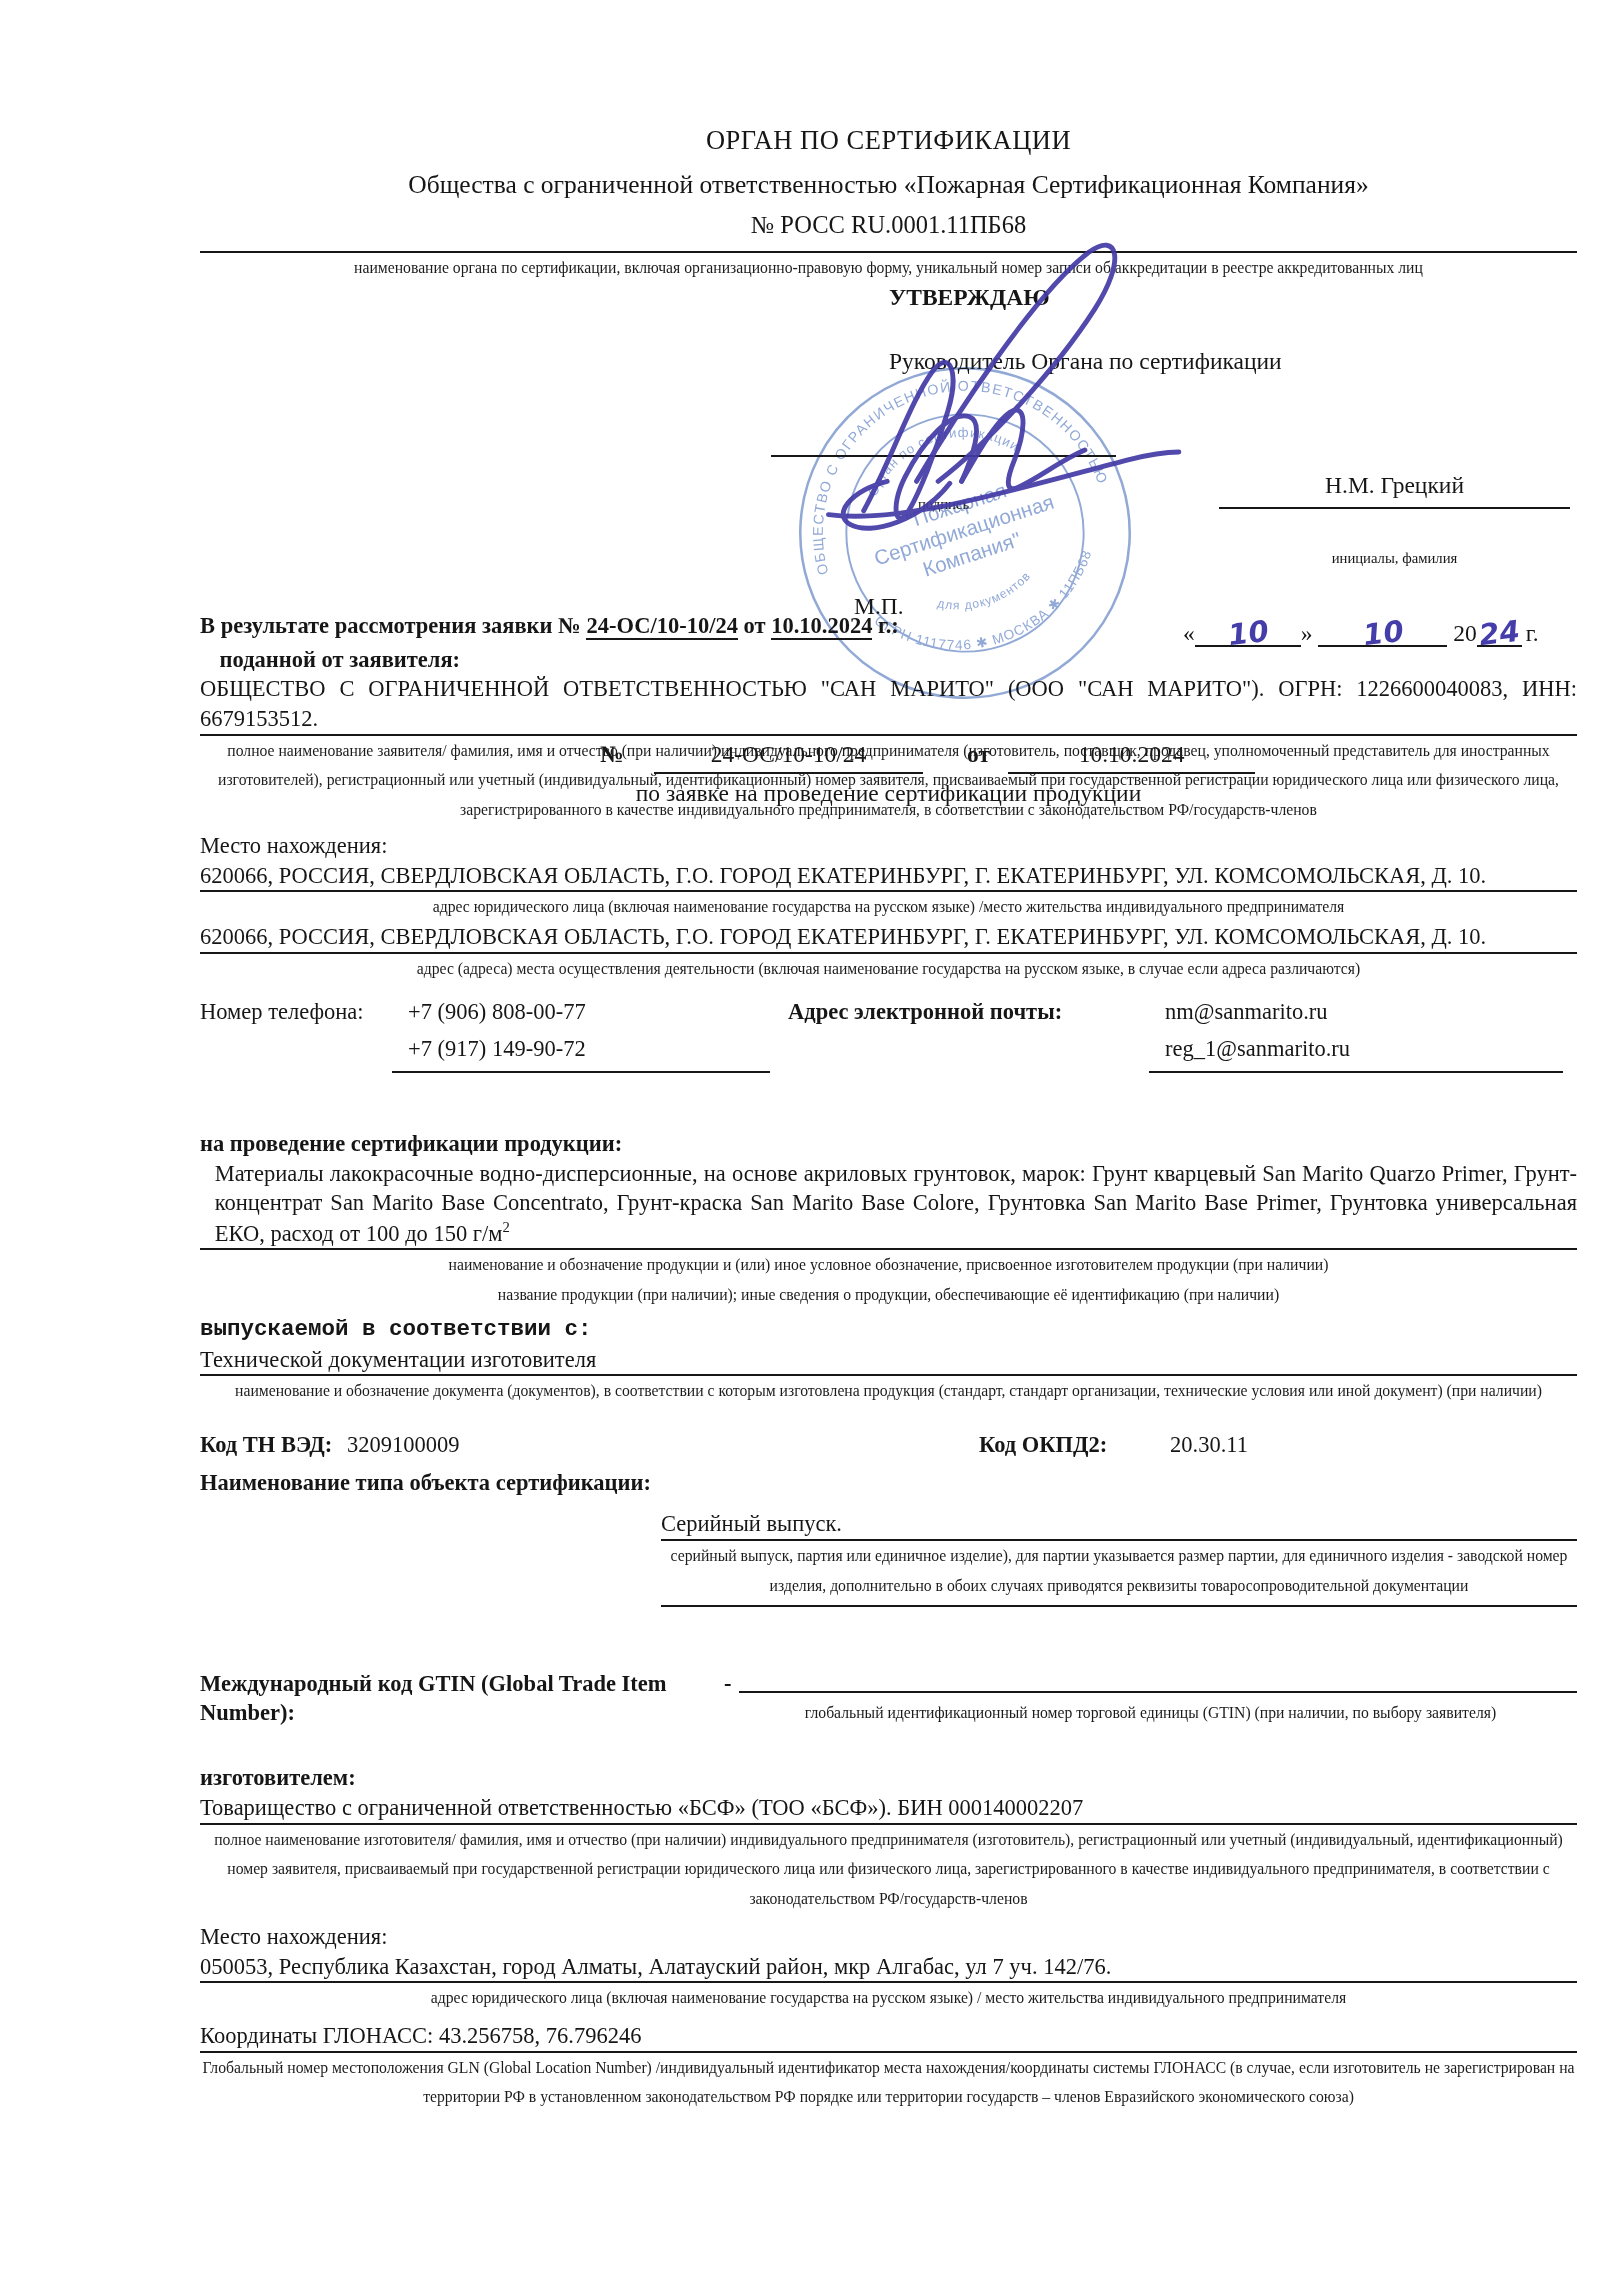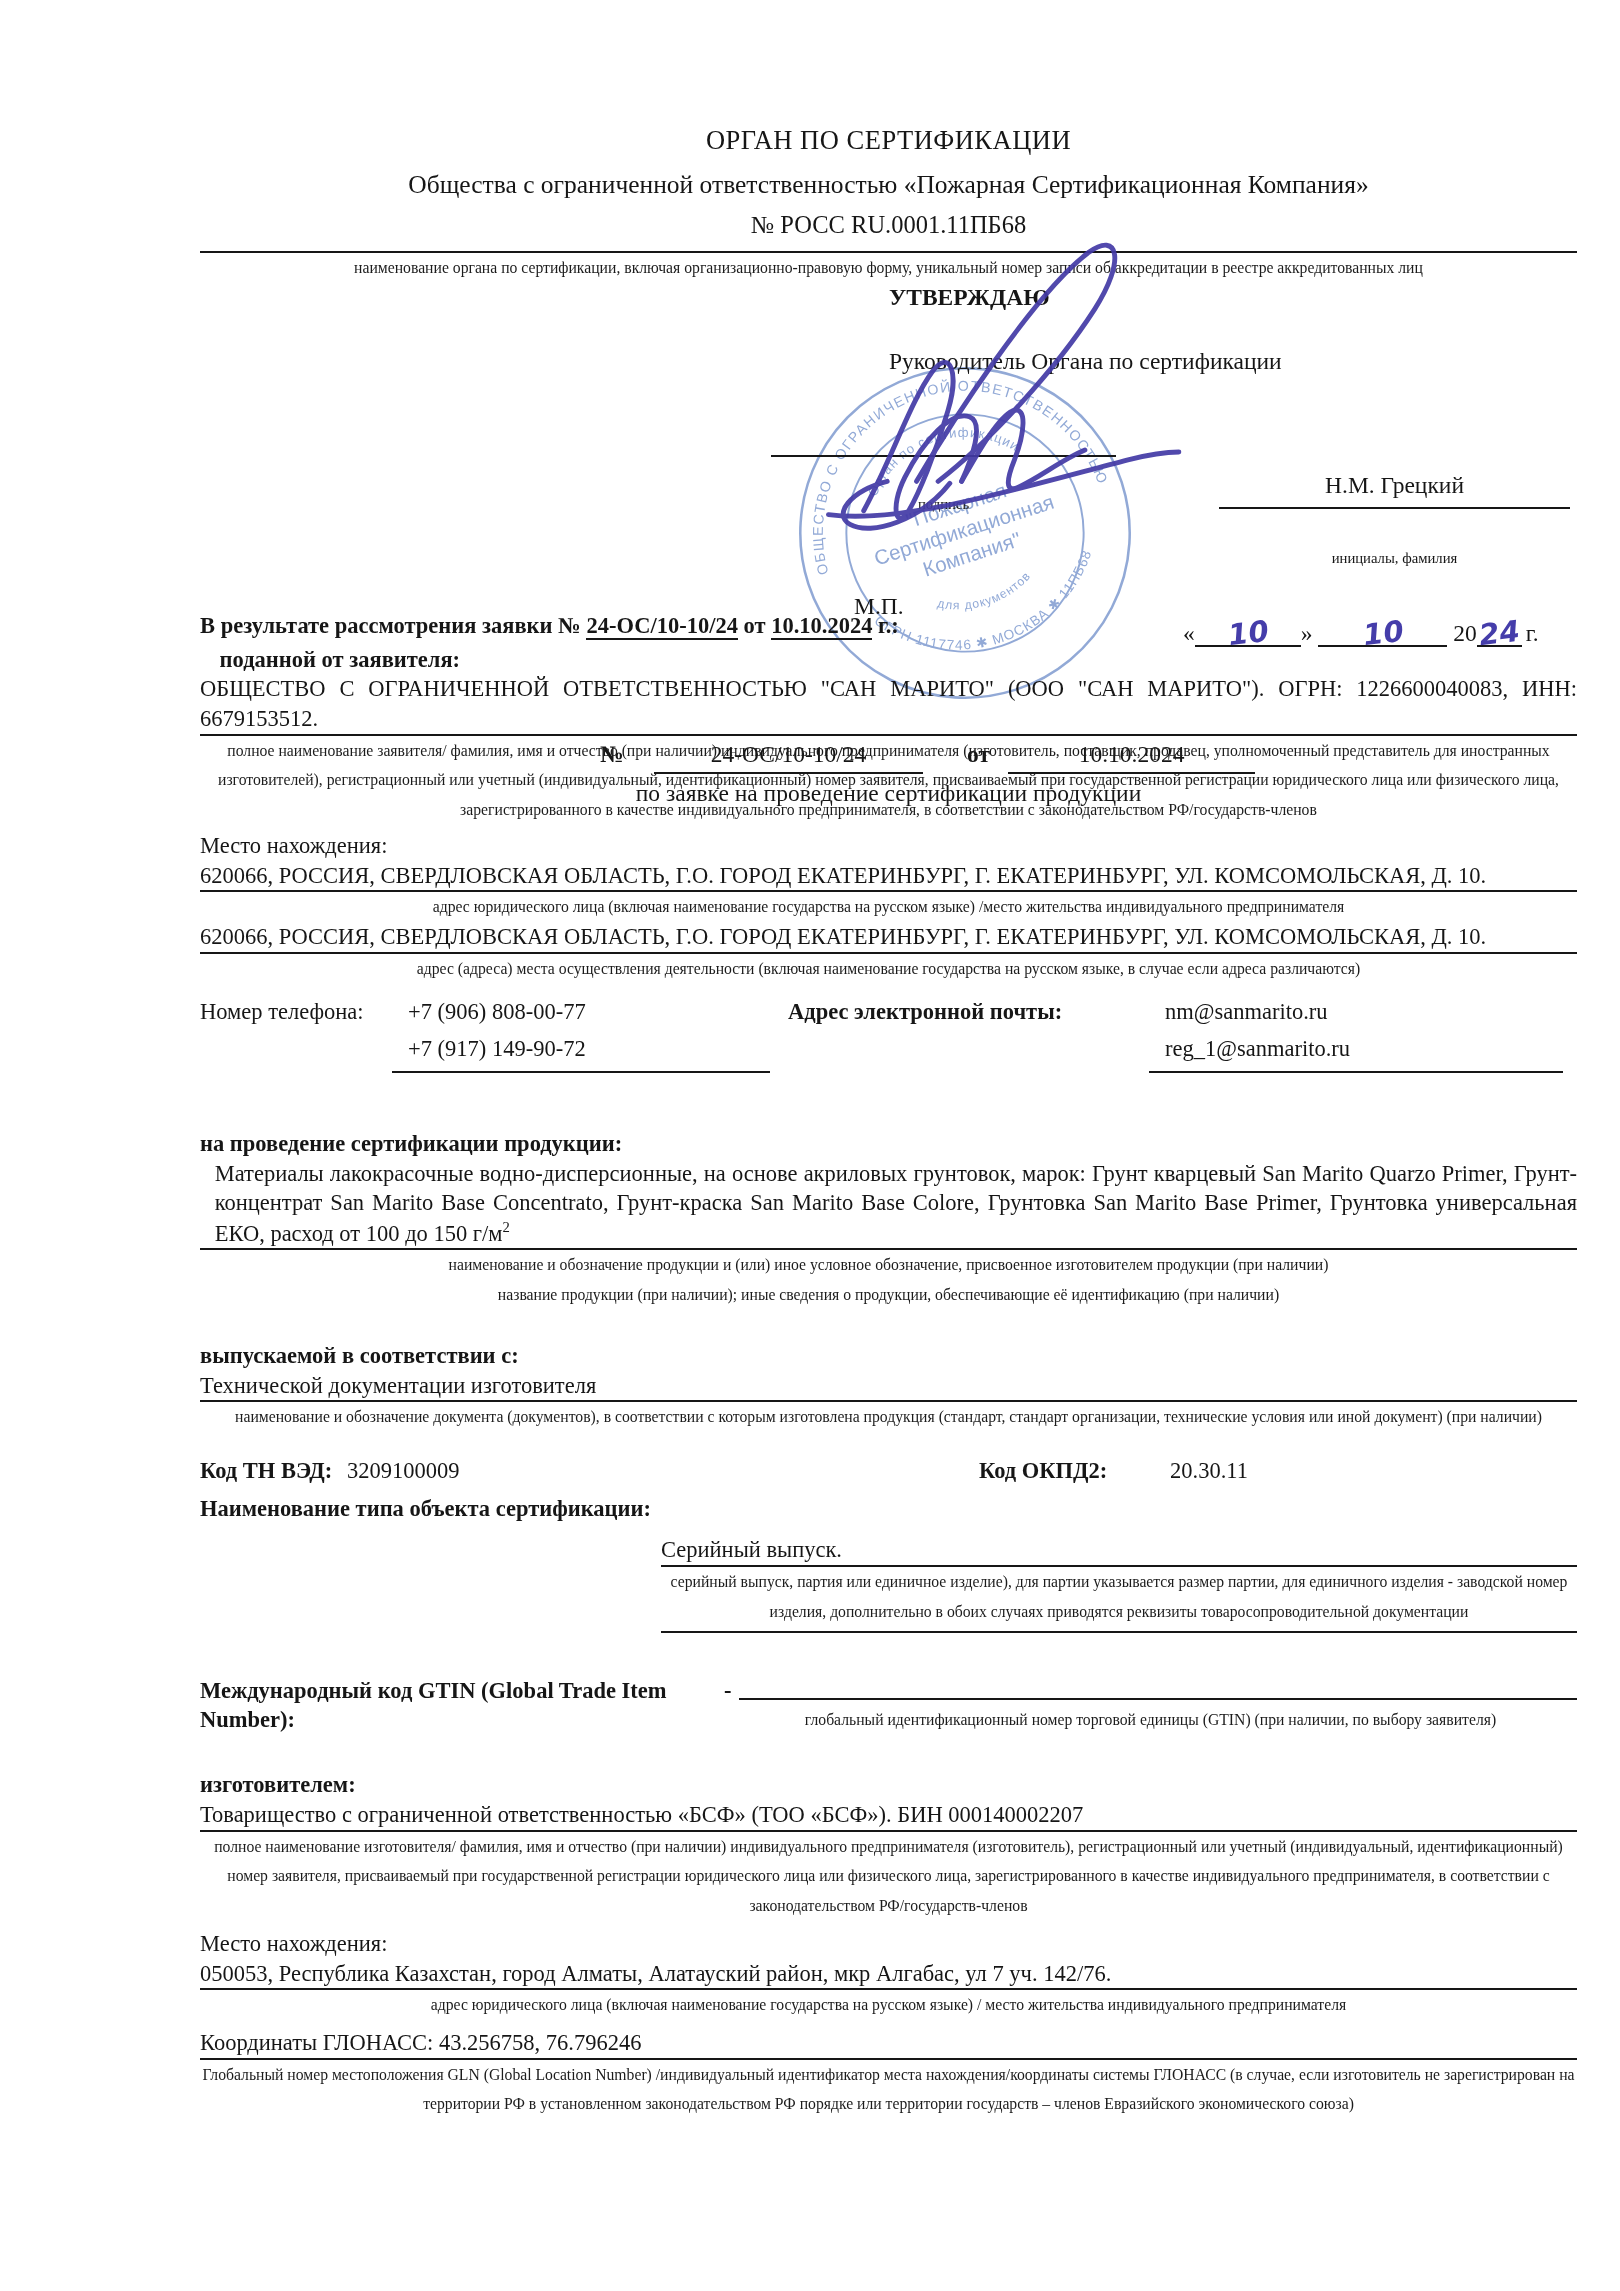--- a/index.html
+++ b/index.html
@@ -159,41 +159,41 @@
       <span class="abs frule" style="left:192px;top:74px;width:378px;"></span>
       <span class="abs frule" style="left:949px;top:74px;width:414px;"></span>
     </div>
 
     <div class="bold" style="margin-top:21.6px;">на проведение сертификации продукции:</div>
     <div class="just" style="margin-left:14.7px;"><span>Материалы лакокрасочные водно-дисперсионные, на основе акриловых грунтовок, марок: Грунт кварцевый San Marito Quarzo Primer, Грунт-концентрат San Marito Base Concentrato, Грунт-краска San Marito Base Colore, Грунтовка San Marito Base Primer, Грунтовка универсальная ЕКО, расход от 100 до 150 г/м</span><sup>2</sup></div>
     <div class="frule"></div>
     <div class="cap">наименование и обозначение продукции и (или) иное условное обозначение, присвоенное изготовителем продукции (при наличии)</div>
     <div class="cap">название продукции (при наличии); иные сведения о продукции, обеспечивающие её идентификацию (при наличии)</div>
 
-    <div class="bold" style="margin-top:31px;">выпускаемой в соответствии с:</div>
+    <div class="bold" style="margin-top:5px;font-family:Liberation Mono, monospace;">выпускаемой в соответствии с:</div>
     <div>Технической документации изготовителя</div>
     <div class="frule"></div>
     <div class="cap">наименование и обозначение документа (документов), в соответствии с которым изготовлена продукция (стандарт, стандарт организации, технические условия или иной документ) (при наличии)</div>
 
     <div class="codes">
       <span class="abs bold" style="left:0;">Код ТН ВЭД:</span>
       <span class="abs" style="left:147px;">3209100009</span>
       <span class="abs bold" style="left:779px;">Код ОКПД2:</span>
       <span class="abs" style="left:970px;">20.30.11</span>
     </div>
 
     <div class="row" style="margin-top:5.9px;">
       <div class="ltcol bold">Наименование типа объекта сертификации:</div>
       <div class="rtcol">
         <div class="uline" style="margin-top:41px;">Серийный выпуск.</div>
         <div class="cap" style="border-bottom:2.5px solid #171717;padding-bottom:3.9px;">серийный выпуск, партия или единичное изделие), для партии указывается размер партии, для единичного изделия - заводской номер изделия, дополнительно в обоих случаях приводятся реквизиты товаросопроводительной документации</div>
       </div>
     </div>
 
-    <div class="row" style="margin-top:43px;">
+    <div class="row" style="margin-top:62px;">
       <div class="gtcol bold">Международный код GTIN (Global Trade Item Number):</div>
       <div class="rtcol">
         <div style="display:flex;align-items:flex-end;">
           <span class="bold" style="margin-right:7.8px;">-</span>
           <span class="frule" style="flex:1 1 auto;margin-bottom:5.9px;"></span>
         </div>
         <div class="cap">глобальный идентификационный номер торговой единицы (GTIN) (при наличии, по выбору заявителя)</div>
       </div>
     </div>
 

